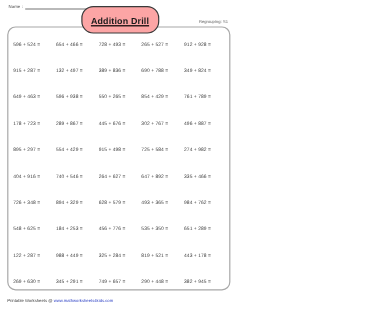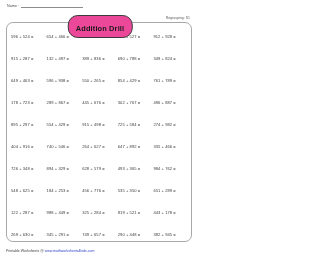--- a/index.html
+++ b/index.html
@@ -47,27 +47,28 @@
     border: 0.6px solid #a8a8a8;
     border-radius: 7px;
     box-sizing: border-box;
     background: transparent;
   }
 
   
   .title-pill {
     position: absolute;
     left: 50%;
-    top: 15px;
+    top: 5px;
     transform: translateX(-50%);
-    background: #ec4899;
+    background: #fca5a5;
     border: 0.6px solid #3a3a3a;
     border-radius: 10px;
     padding: 1.4px 7px 1.8px 7px;
     z-index: 3;
+    text-decoration: underline;
   }
   .title-text {
     font-size: 7.4px;
     font-weight: bold;
     color: #1a1a1a;
     letter-spacing: 0.15px;
     line-height: 8px;
     white-space: nowrap;
   }
 

